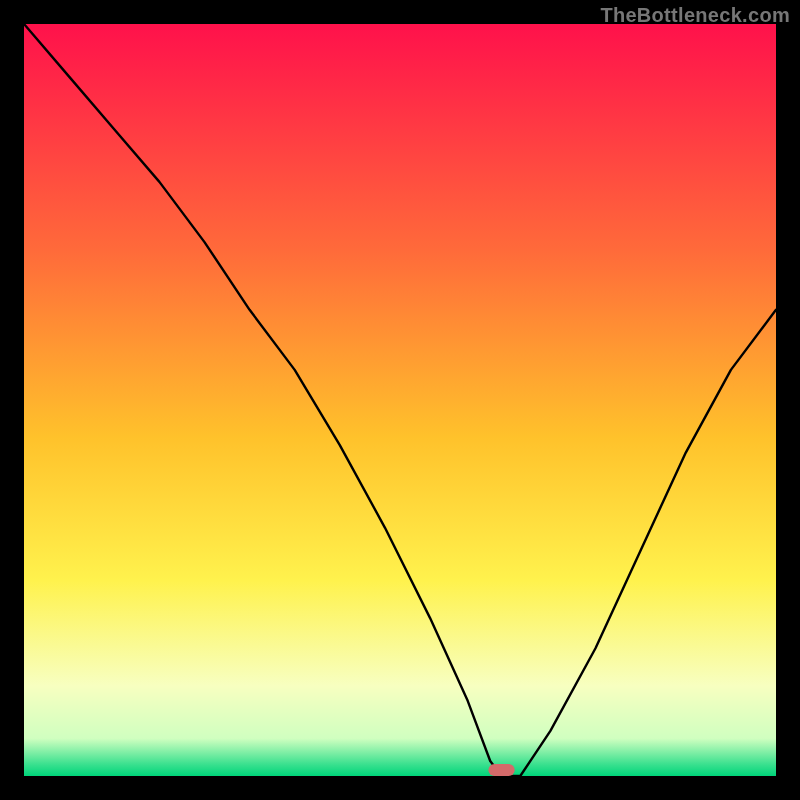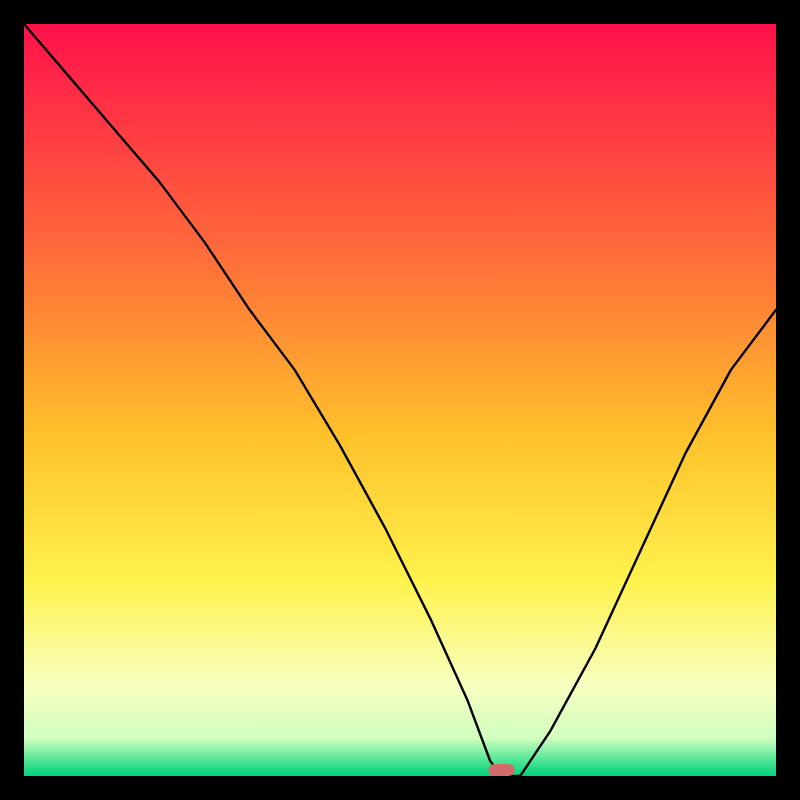--- a/index.html
+++ b/index.html
@@ -5,20 +5,21 @@
   html,body{margin:0;padding:0;width:800px;height:800px;overflow:hidden;background:#000;font-family:Arial,Helvetica,sans-serif}
   .frame{position:absolute;inset:0;background:#000}
   .plot{position:absolute;left:24px;top:24px;width:752px;height:752px}
   .credit{position:absolute;top:4px;right:10px;color:#777;font-size:20px;font-weight:600;letter-spacing:.3px}
   svg{display:block}
 </style>
 </head>
 <body>
 
 <div class="frame">
+  <div class="credit">TheBottleneck.com</div>
   <div class="plot">
     <svg id="chart-svg" viewBox="0 0 752 752" width="752" height="752">
       <defs>
         <linearGradient id="bg-grad" x1="0" y1="0" x2="0" y2="1">
             <stop offset="0%" stop-color="#ff114b"></stop>
             <stop offset="30%" stop-color="#ff6a3a"></stop>
             <stop offset="55.00000000000001%" stop-color="#ffc22b"></stop>
             <stop offset="74%" stop-color="#fff24d"></stop>
             <stop offset="88%" stop-color="#f7ffc0"></stop>
             <stop offset="95%" stop-color="#d0ffc0"></stop>

